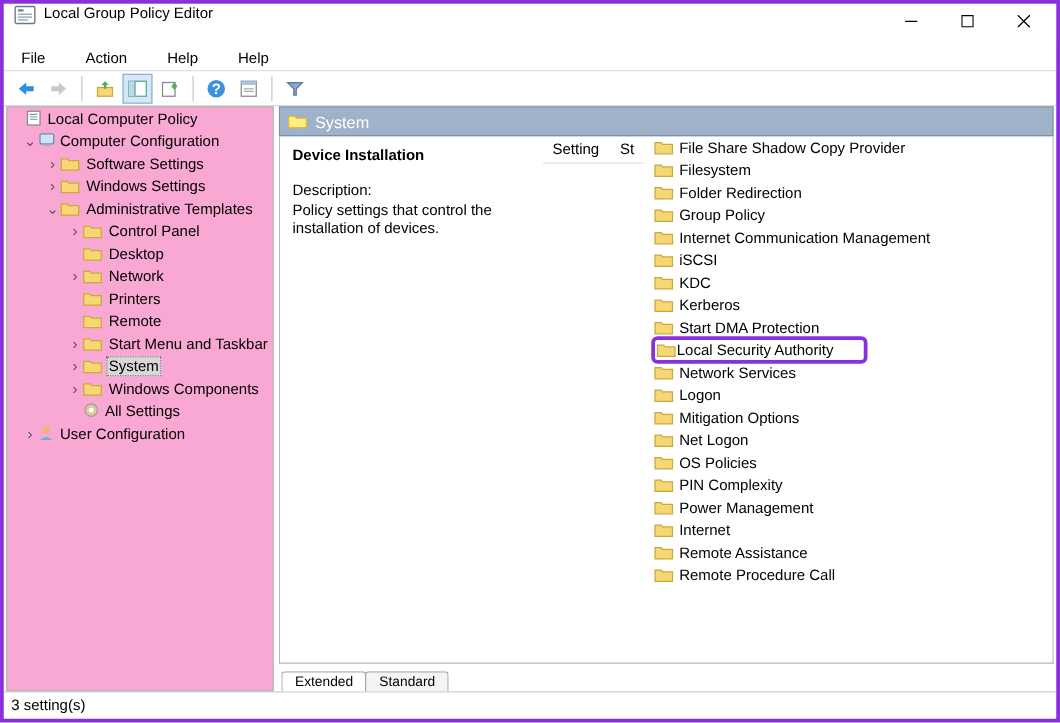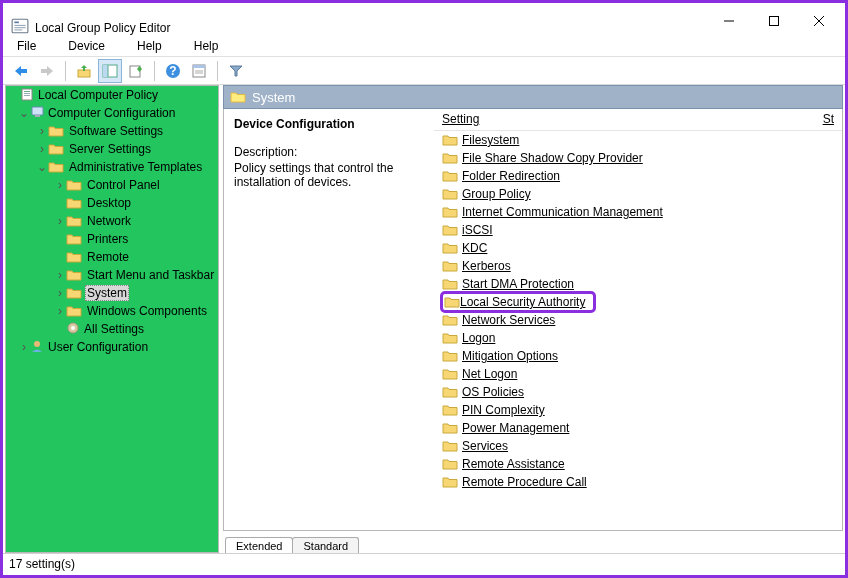--- a/index.html
+++ b/index.html
@@ -1,51 +1,51 @@
 <!DOCTYPE html>
 <html><head>
 <meta charset="utf-8">
 <style>
   * { box-sizing: border-box; margin: 0; padding: 0; font-family: 'Segoe UI', Tahoma, sans-serif; font-size: 12px; }
   body { width: 848px; height: 578px; background: #fff; border: 3px solid #8a2fe0; overflow: hidden; position: relative; }
-  .titlebar { height: 32px; display: flex; align-items: flex-end; padding: 0 4px; background: #fff; }
+  .titlebar { height: 32px; display: flex; align-items: flex-start; padding: 0 4px; background: #fff; }
   .titlebar .icon { width: 18px; height: 18px; margin: 0 6px 0 4px; }
   .titlebar .title { flex: 1; font-size: 12px; }
   .winbtns { display: flex; }
   .winbtn { width: 45px; height: 28px; display: flex; align-items: center; justify-content: center; }
   .winbtn svg { width: 10px; height: 10px; }
   .menubar { height: 22px; display: flex; align-items: center; padding: 0 6px; gap: 16px; border-bottom: 1px solid #e0e0e0; }
   .menuitem { padding: 2px 8px; }
   .toolbar { height: 28px; display: flex; align-items: center; padding: 0 6px; gap: 2px; border-bottom: 1px solid #d8d8d8; }
   .tbtn { width: 24px; height: 24px; display: flex; align-items: center; justify-content: center; border: 1px solid transparent; }
   .tsep { width: 1px; height: 20px; background: #c8c8c8; margin: 0 4px; }
   .content { display: flex; height: calc(100% - 32px - 22px - 28px - 22px); }
-  .treepane { width: 214px; border: 1px solid #b8b8b8; margin: 0 2px; overflow: auto; background: #22c55e; }
+  .treepane { width: 214px; border: 1px solid #b8b8b8; margin: 0 2px; overflow: auto; background: #f9a8d4; }
   .treepane .row { display: flex; align-items: center; height: 18px; white-space: nowrap; }
   .treepane .chev { width: 12px; display: inline-flex; justify-content: center; color: #555; }
   .treepane .lbl { padding: 0 2px; }
   .treepane .sel { background: #d8d8d8; border: 1px dotted #888; padding: 0 1px; }
   .treepane .fld { width: 16px; height: 14px; margin-right: 3px; }
   .rightpane { flex: 1; display: flex; flex-direction: column; margin: 0 2px; overflow: hidden; }
   .header { background: #9fb2c8; color: #fff; display: flex; align-items: center; height: 24px; padding: 0 6px; gap: 6px; border: 1px solid #7a91ad; }
   .header .fld { width: 16px; height: 14px; filter: brightness(1.1); }
   .mainsplit { flex: 1; display: flex; border: 1px solid #b8b8b8; border-top: none; overflow: hidden; }
   .descpane { width: 210px; padding: 8px 10px; }
   .descpane .di { font-weight: 600; margin-bottom: 14px; }
   .descpane .dh { margin-bottom: 2px; }
-  .listpane { flex: 1; display: flex; flex-direction: column; overflow: hidden; position: relative; text-decoration: underline; }
+  .listpane { flex: 1; display: flex; flex-direction: row; overflow: hidden; position: relative; }
   .colhdr { display: flex; border-bottom: 1px solid #e4e4e4; height: 22px; }
   .colhdr div { padding: 3px 8px; }
   .col1 { flex: 1; }
   .col2 { width: 28px; text-align: right; }
   .itemswrap { flex: 1; overflow-y: scroll; overflow-x: auto; }
   .items { padding-left: 6px; }
   .frow { display: flex; align-items: center; height: 18px; gap: 4px; padding-left: 2px; }
   .frow .fld { width: 16px; height: 14px; }
-  .highlight { border: 3px solid #8a2fe0; border-radius: 5px; padding: 1px 8px 1px 1px; margin: -2px 0 -2px -2px; display: inline-flex; align-items: center; }
+  .highlight { border: 3px solid #8a2fe0; border-radius: 5px; padding: 1px 24px 1px 1px; margin: -2px 0 -2px -2px; display: inline-flex; align-items: center; }
   .tabsrow { height: 22px; display: flex; align-items: flex-end; padding-left: 2px; }
   .tab { border: 1px solid #aaa; border-bottom: none; border-radius: 3px 3px 0 0; padding: 2px 10px; background: #f4f4f4; margin-right: -1px; font-size: 11px; position: relative; top: 1px; }
   .tab.active { background: #fff; z-index: 2; }
   .status { height: 20px; border-top: 1px solid #d0d0d0; display: flex; align-items: center; padding: 0 6px; font-size: 12px; }
   
 </style>
 </head>
 <body>
 
 <div class="titlebar">
@@ -74,21 +74,21 @@
         <svg viewBox="0 0 10 10">
           <line x1="0" y1="0" x2="10" y2="10" stroke="#000" stroke-width="1"></line>
           <line x1="10" y1="0" x2="0" y2="10" stroke="#000" stroke-width="1"></line>
         </svg>
       </div>
   </div>
 </div>
 
 <div class="menubar">
   <span class="menuitem">File</span>
-  <span class="menuitem">Device</span>
+  <span class="menuitem">Action</span>
   <span class="menuitem">Help</span>
   <span class="menuitem">Help</span>
 </div>
 
 <div class="toolbar">
   <div class="tbtn">
       <svg width="16" height="14" viewBox="0 0 16 14">
         <path d="M8 2 L2 7 L8 12 L8 9 L14 9 L14 5 L8 5 Z" fill="#2e8de6"></path>
       </svg>
     </div>
@@ -168,21 +168,21 @@
       <span class="fld"><svg viewBox="0 0 16 14">
             <path d="M1 3 L6 3 L7 4.5 L15 4.5 L15 12 L1 12 Z" fill="#f7d774" stroke="#c9a93a"></path>
           </svg></span>
       <span class="lbl">Software Settings</span>
     </div>
     <div class="row" style="padding-left:30px">
       <span class="chev">›</span>
       <span class="fld"><svg viewBox="0 0 16 14">
             <path d="M1 3 L6 3 L7 4.5 L15 4.5 L15 12 L1 12 Z" fill="#f7d774" stroke="#c9a93a"></path>
           </svg></span>
-      <span class="lbl">Server Settings</span>
+      <span class="lbl">Windows Settings</span>
     </div>
     <div class="row" style="padding-left:30px">
       <span class="chev">⌄</span>
       <span class="fld"><svg viewBox="0 0 16 14">
             <path d="M1 3 L6 3 L7 4.5 L15 4.5 L15 12 L1 12 Z" fill="#f7d774" stroke="#c9a93a"></path>
           </svg></span>
       <span class="lbl">Administrative Templates</span>
     </div>
     <div class="row" style="padding-left:48px">
         <span class="chev">›</span>
@@ -256,42 +256,42 @@
 
   <div class="rightpane">
     <div class="header">
       <span class="fld"><svg viewBox="0 0 16 14">
             <path d="M1 3 L6 3 L7 4.5 L15 4.5 L15 12 L1 12 Z" fill="#f7d774" stroke="#c9a93a"></path>
           </svg></span>
       <span style="font-size:13px">System</span>
     </div>
     <div class="mainsplit">
       <div class="descpane">
-        <div class="di">Device Configuration</div>
+        <div class="di">Device Installation</div>
         <div class="dh">Description:</div>
         <div>Policy settings that control the installation of devices.</div>
       </div>
       <div class="listpane">
         <div class="colhdr">
           <div class="col1">Setting</div>
           <div class="col2">St</div>
         </div>
         <div class="itemswrap">
           <div class="items" id="items">
               <div class="frow">
                 <span class="fld"><svg viewBox="0 0 16 14" width="16" height="14">
                     <path d="M1 3 L6 3 L7 4.5 L15 4.5 L15 12 L1 12 Z" fill="#f7d774" stroke="#c9a93a"></path>
                   </svg></span>
+                <span>File Share Shadow Copy Provider</span>
+              </div>
+              <div class="frow">
+                <span class="fld"><svg viewBox="0 0 16 14" width="16" height="14">
+                    <path d="M1 3 L6 3 L7 4.5 L15 4.5 L15 12 L1 12 Z" fill="#f7d774" stroke="#c9a93a"></path>
+                  </svg></span>
                 <span>Filesystem</span>
-              </div>
-              <div class="frow">
-                <span class="fld"><svg viewBox="0 0 16 14" width="16" height="14">
-                    <path d="M1 3 L6 3 L7 4.5 L15 4.5 L15 12 L1 12 Z" fill="#f7d774" stroke="#c9a93a"></path>
-                  </svg></span>
-                <span>File Share Shadow Copy Provider</span>
               </div>
               <div class="frow">
                 <span class="fld"><svg viewBox="0 0 16 14" width="16" height="14">
                     <path d="M1 3 L6 3 L7 4.5 L15 4.5 L15 12 L1 12 Z" fill="#f7d774" stroke="#c9a93a"></path>
                   </svg></span>
                 <span>Folder Redirection</span>
               </div>
               <div class="frow">
                 <span class="fld"><svg viewBox="0 0 16 14" width="16" height="14">
                     <path d="M1 3 L6 3 L7 4.5 L15 4.5 L15 12 L1 12 Z" fill="#f7d774" stroke="#c9a93a"></path>
@@ -375,21 +375,21 @@
               <div class="frow">
                 <span class="fld"><svg viewBox="0 0 16 14" width="16" height="14">
                     <path d="M1 3 L6 3 L7 4.5 L15 4.5 L15 12 L1 12 Z" fill="#f7d774" stroke="#c9a93a"></path>
                   </svg></span>
                 <span>Power Management</span>
               </div>
               <div class="frow">
                 <span class="fld"><svg viewBox="0 0 16 14" width="16" height="14">
                     <path d="M1 3 L6 3 L7 4.5 L15 4.5 L15 12 L1 12 Z" fill="#f7d774" stroke="#c9a93a"></path>
                   </svg></span>
-                <span>Services</span>
+                <span>Internet</span>
               </div>
               <div class="frow">
                 <span class="fld"><svg viewBox="0 0 16 14" width="16" height="14">
                     <path d="M1 3 L6 3 L7 4.5 L15 4.5 L15 12 L1 12 Z" fill="#f7d774" stroke="#c9a93a"></path>
                   </svg></span>
                 <span>Remote Assistance</span>
               </div>
               <div class="frow">
                 <span class="fld"><svg viewBox="0 0 16 14" width="16" height="14">
                     <path d="M1 3 L6 3 L7 4.5 L15 4.5 L15 12 L1 12 Z" fill="#f7d774" stroke="#c9a93a"></path>
@@ -401,14 +401,14 @@
       </div>
     </div>
     <div class="tabsrow">
       <div class="tab active">Extended</div>
       <div class="tab">Standard</div>
     </div>
   </div>
 </div>
 
 <div class="status">
-  <span>17 setting(s)</span>
+  <span>3 setting(s)</span>
 </div>
 
 </body></html>

